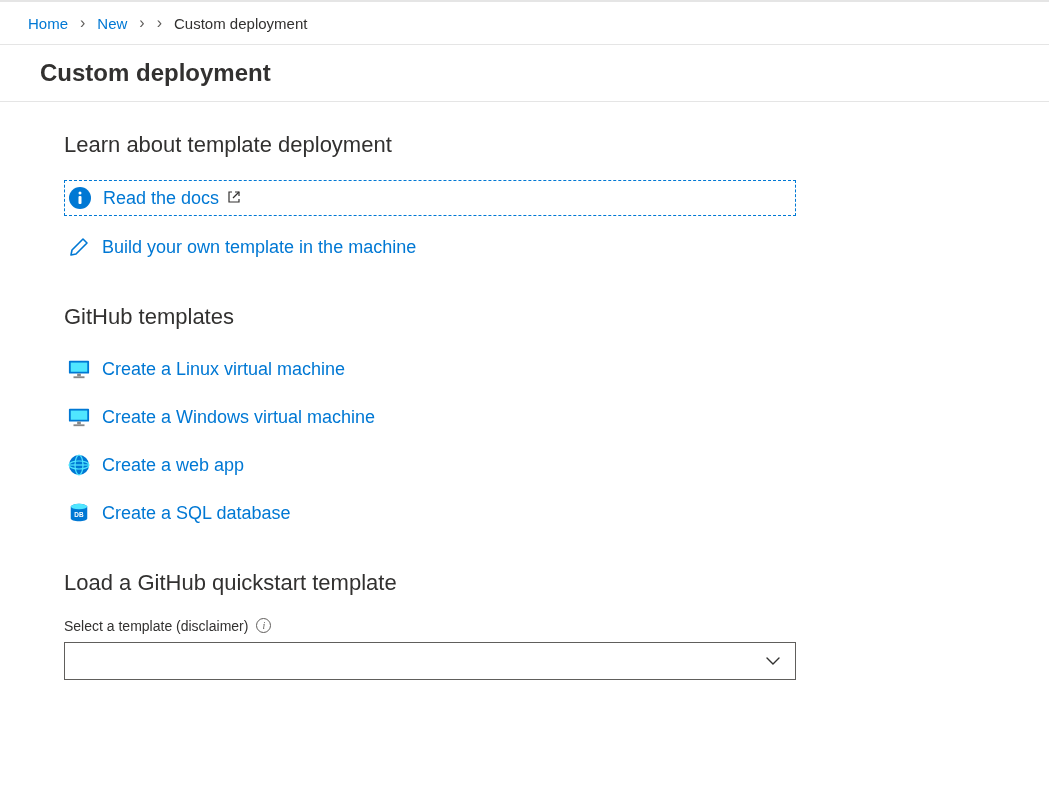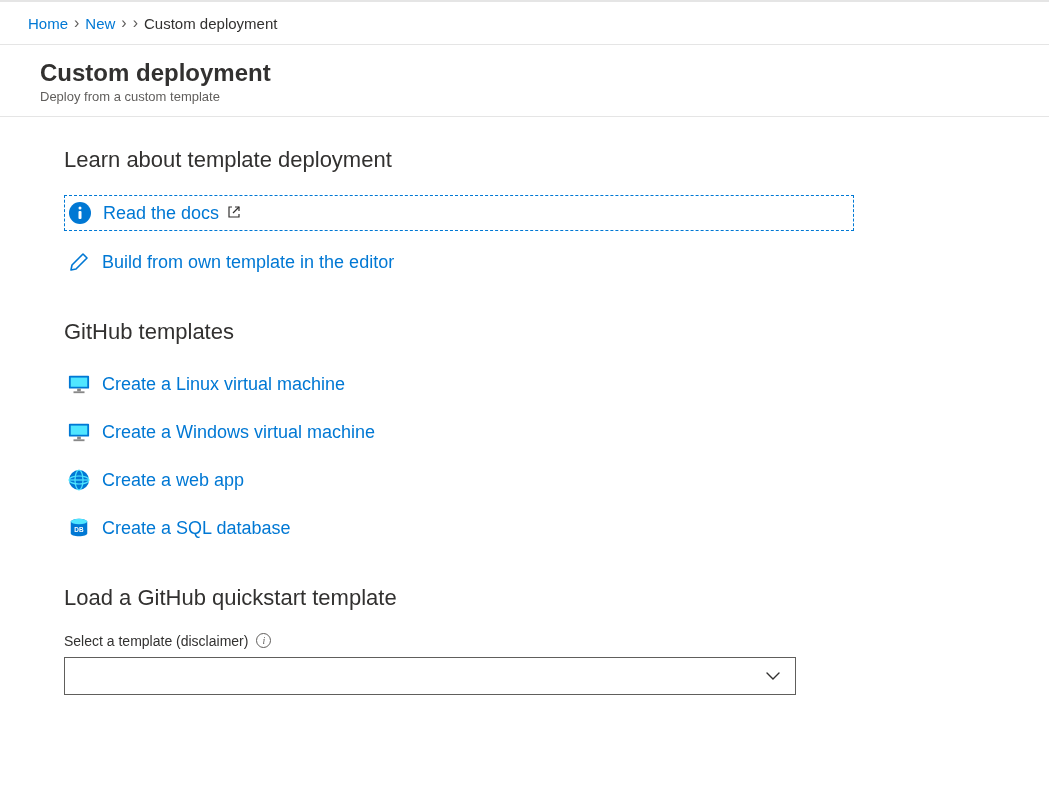--- a/index.html
+++ b/index.html
@@ -12,21 +12,21 @@
       background: #ffffff;
       font-size: 14px;
       color: #323130;
       border-top: 2px solid #e5e5e5;
     }
     .breadcrumb {
       padding: 12px 28px 12px 28px;
       display: flex;
       align-items: center;
       flex-wrap: wrap;
-      gap: 6px;
+      gap: 12px;
       font-size: 15px;
       border-bottom: 1px solid #e5e5e5;
     }
     .breadcrumb-link {
       color: #0078d4;
       text-decoration: none;
       cursor: pointer;
     }
     .breadcrumb-sep {
       color: #605e5c;
@@ -64,21 +64,21 @@
     .link-row {
       display: flex;
       align-items: center;
       gap: 12px;
       padding: 6px 4px;
       margin-bottom: 14px;
       font-size: 18px;
     }
     .link-row.focused {
       border: 1px dashed #0078d4;
-      width: 790px;
+      width: 732px;
     }
     .link-text {
       color: #0078d4;
       cursor: pointer;
     }
     .icon {
       width: 22px;
       height: 22px;
       display: inline-flex;
       align-items: center;
@@ -136,21 +136,20 @@
   <a class="breadcrumb-link">Home</a>
   <span class="breadcrumb-sep">›</span>
   <a class="breadcrumb-link">New</a>
   <span class="breadcrumb-sep">›</span>
   <span class="breadcrumb-sep">›</span>
   <span class="breadcrumb-current">Custom deployment</span>
 </nav>
 
 <div class="page-header">
   <h1 class="page-title">Custom deployment</h1>
-  <div class="page-subtitle">Deploy from a custom template</div>
 </div>
 
 <div class="content">
 
   <div class="section">
     <h2 class="section-heading">Learn about template deployment</h2>
 
     <div class="link-row focused">
       <span class="icon">
         <svg width="22" height="22" viewBox="0 0 22 22">
@@ -168,21 +167,21 @@
         </svg>
       </span>
     </div>
 
     <div class="link-row">
       <span class="icon">
         <svg width="22" height="22" viewBox="0 0 22 22" stroke="#0078d4" stroke-width="1.6" fill="none" stroke-linecap="round" stroke-linejoin="round">
           <path d="M15 3 L19 7 L8 18 L3 19 L4 14 Z"></path>
         </svg>
       </span>
-      <span class="link-text">Build from own template in the editor</span>
+      <span class="link-text">Build your own template in the machine</span>
     </div>
   </div>
 
   <div class="section">
     <h2 class="section-heading">GitHub templates</h2>
 
     <div class="link-row">
       <span class="icon">
         <svg width="24" height="22" viewBox="0 0 24 22">
           <rect x="1" y="2" width="22" height="14" rx="1" fill="#0078d4"></rect>

